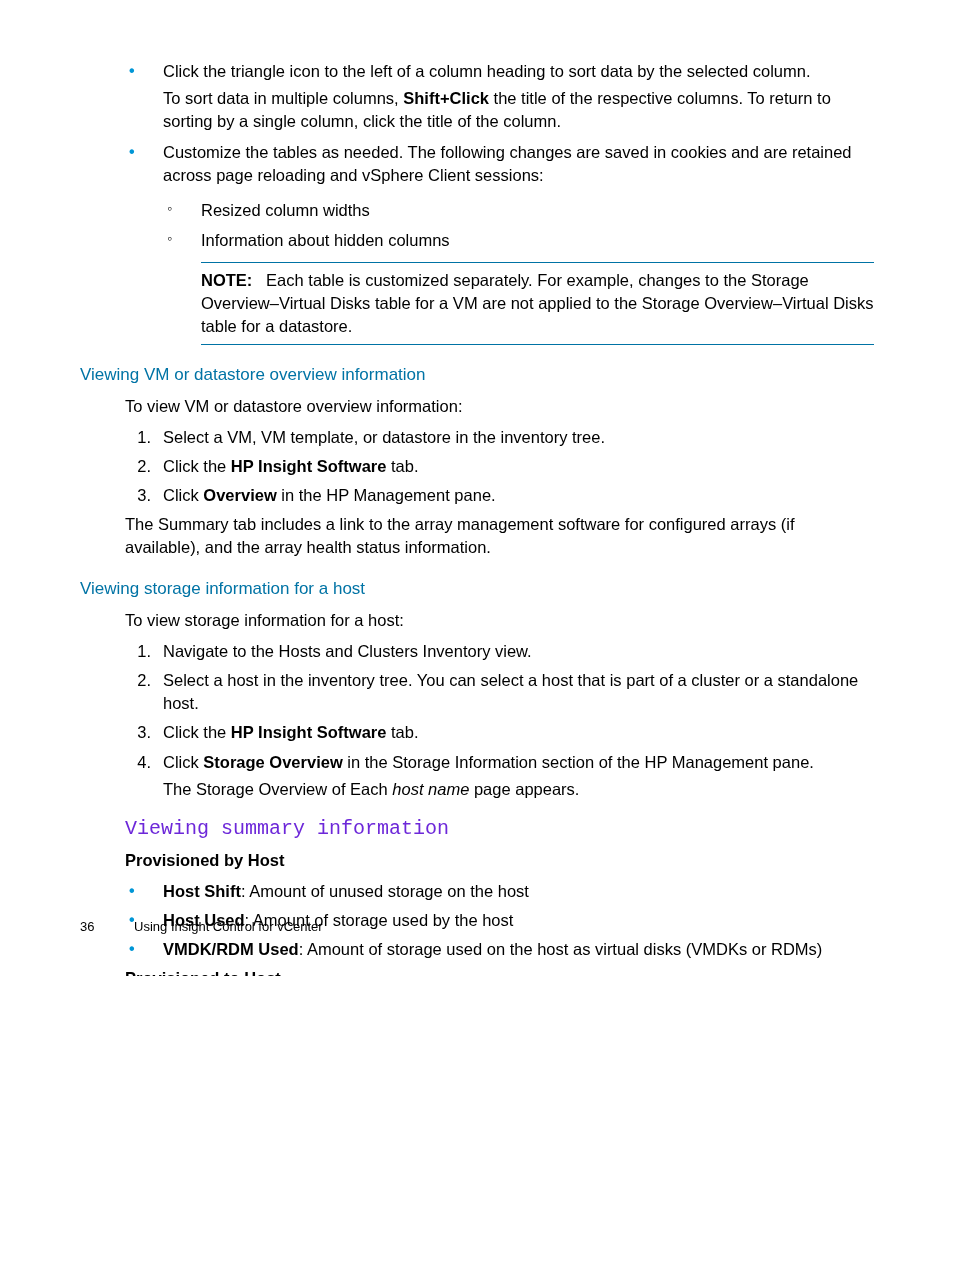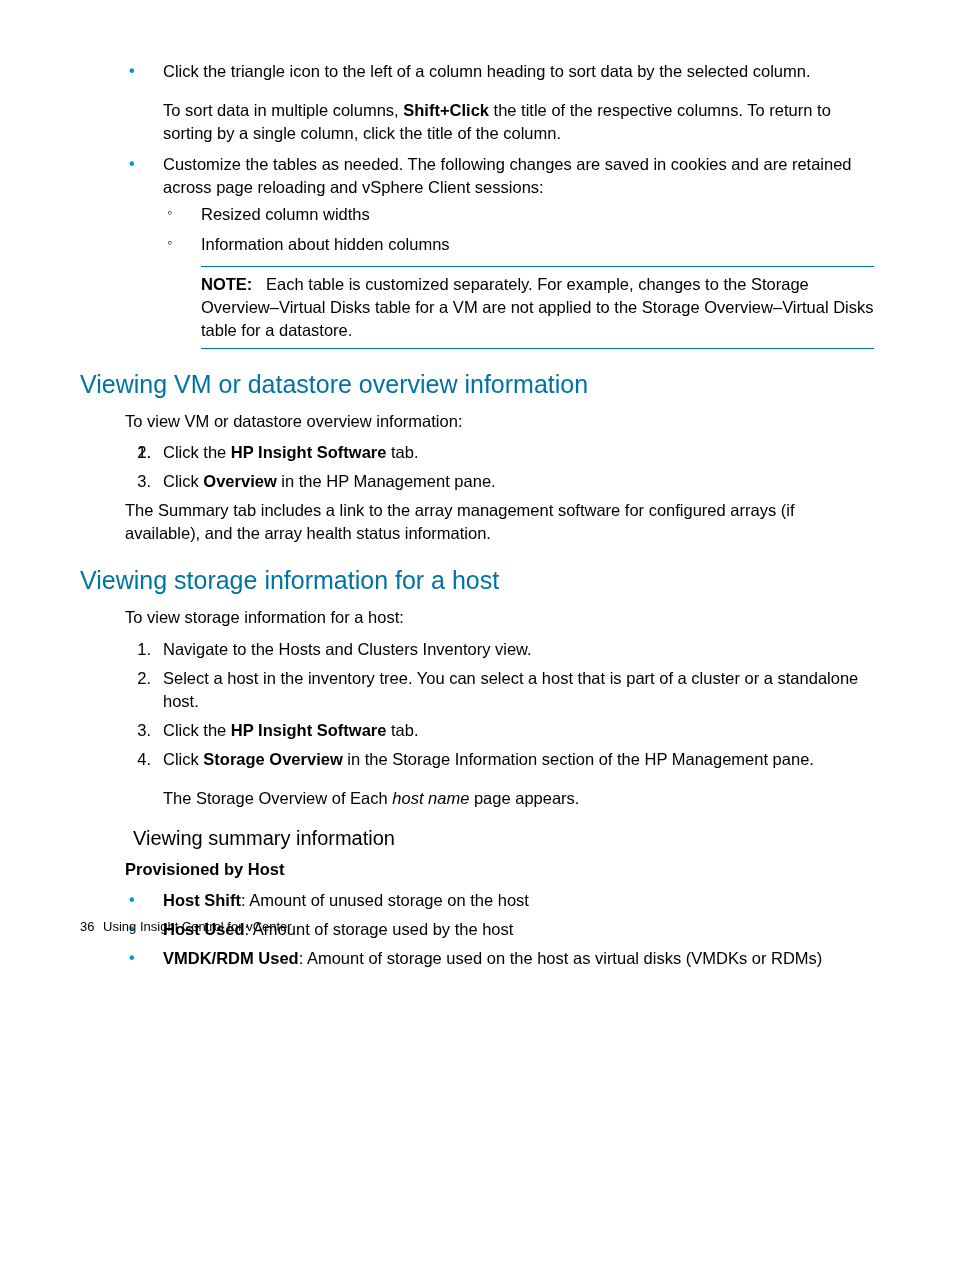--- a/index.html
+++ b/index.html
@@ -58,77 +58,77 @@
     position: absolute;
     left: 0;
     top: 0;
     width: 26px;
     text-align: right;
   }
   h2 {
     font-family: Arial, Helvetica, sans-serif;
     font-weight: normal;
     color: #0073a5;
-    font-size: 25px;
+    font-size: 17px;
     margin: 18px 0 8px -45px;
   }
   h3 {
-    font-family: Liberation Sans, sans-serif;
+    font-family: Liberation Mono, monospace;
     font-weight: normal;
-    color: #000000;
+    color: #6d28d9;
     font-size: 20px;
-    margin: 14px 0 6px 8px;
+    margin: 14px 0 6px 0;
   }
   .note-box {
     border-top: 1px solid #0073a5;
     border-bottom: 1px solid #0073a5;
     padding: 6px 0;
     margin: 10px 0 6px 38px;
   }
   p { margin: 4px 0 8px 0; }
-  .extra { margin-top: 16px; }
+  .extra { margin-top: 4px; }
   b { font-weight: bold; }
   i { font-style: italic; }
   .footer {
     position: absolute;
     bottom: 40px;
     left: 80px;
     font-size: 13px;
   }
-  .footer .pgnum { margin-right: 5px; }
+  .footer .pgnum { margin-right: 36px; }
 </style>
 </head>
 <body>
 
 <div class="page">
   <div class="content">
 
     <ul class="bullet-list indent2">
       <li>
         <span>Click the triangle icon to the left of a column heading to sort data by the selected column.</span>
         <p class="extra">
           <span>To sort data in multiple columns, </span><b>Shift+Click</b><span> the title of the respective columns. To return to sorting by a single column, click the title of the column.</span>
         </p>
       </li>
       <li>
         <span>Customize the tables as needed. The following changes are saved in cookies and are retained across page reloading and vSphere Client sessions:</span>
-        <ul class="sub-bullet-list" style="margin-top:4px;">
+        <ul class="sub-bullet-list" style="margin-top:12px;">
           <li>Resized column widths</li>
           <li>Information about hidden columns</li>
         </ul>
         <div class="note-box">
           <b>NOTE:</b>&nbsp;&nbsp;&nbsp;<span>Each table is customized separately. For example, changes to the Storage Overview–Virtual Disks table for a VM are not applied to the Storage Overview–Virtual Disks table for a datastore.</span>
         </div>
       </li>
     </ul>
 
     <h2>Viewing VM or datastore overview information</h2>
     <p>To view VM or datastore overview information:</p>
     <ol class="num-list">
-      <li><span class="num">1.</span></li>
+      <li><span class="num">1.</span><span>Select a VM, VM template, or datastore in the inventory tree.</span></li>
       <li><span class="num">2.</span><span>Click the </span><b>HP Insight Software</b><span> tab.</span></li>
       <li><span class="num">3.</span><span>Click </span><b>Overview</b><span> in the HP Management pane.</span></li>
     </ol>
     <p>The Summary tab includes a link to the array management software for configured arrays (if available), and the array health status information.</p>
 
     <h2>Viewing storage information for a host</h2>
     <p>To view storage information for a host:</p>
     <ol class="num-list">
       <li><span class="num">1.</span><span>Navigate to the Hosts and Clusters Inventory view.</span></li>
       <li><span class="num">2.</span><span>Select a host in the inventory tree. You can select a host that is part of a cluster or a standalone host.</span></li>

